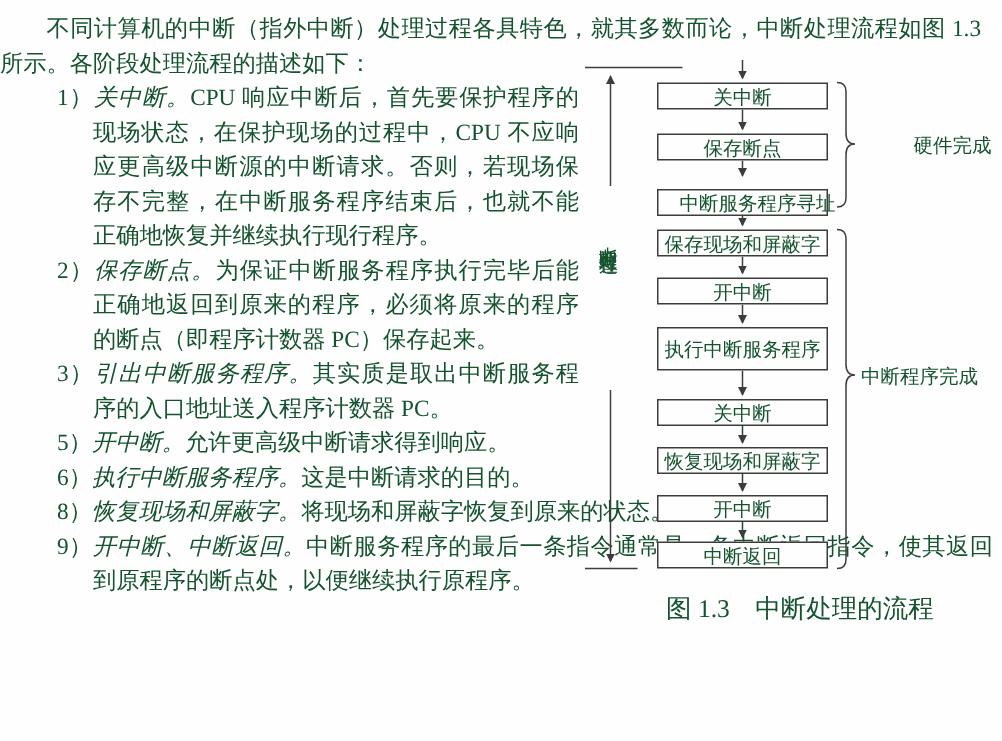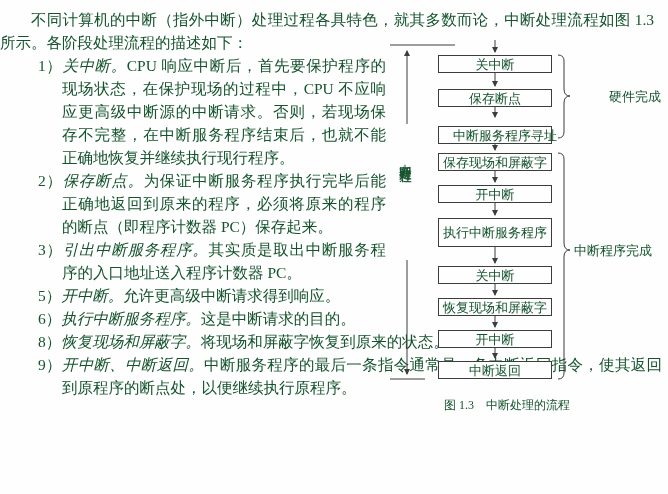--- a/index.html
+++ b/index.html
@@ -68,21 +68,21 @@
     font-size: 13px;
     line-height: 16px;
     white-space: nowrap;
   }
   .brace-label.hw { left: 191px; top: 51px; margin-left: 32px; }
   .brace-label.sw { left: 188px; top: 205px; }
   .fig-caption {
     position: absolute;
     left: 58px;
     top: 356px;
-    font-size: 12px;
+    font-size: 17px;
     white-space: nowrap;
   }
 </style>
 </head>
 <body>
 
 <div class="page">
 
   <p class="intro">不同计算机的中断（指外中断）处理过程各具特色，就其多数而论，中断处理流程如图 1.3 所示。各阶段处理流程的描述如下：</p>
 

